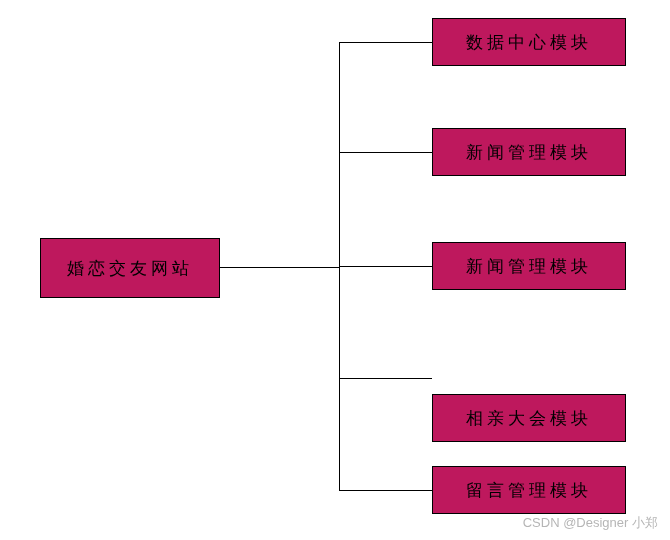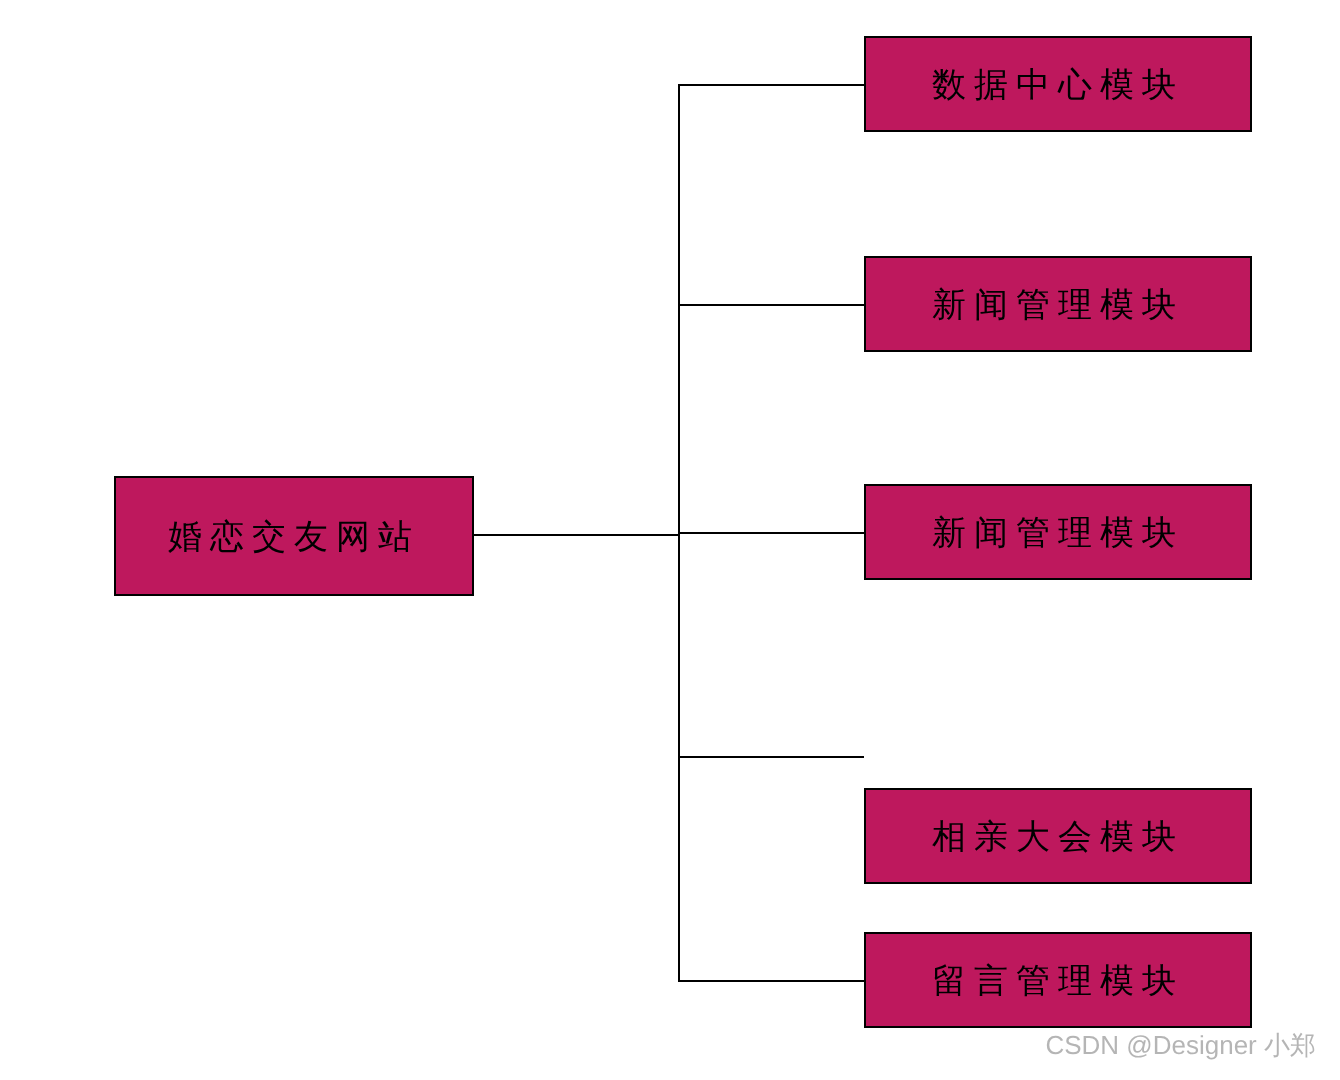--- a/index.html
+++ b/index.html
@@ -28,21 +28,20 @@
       justify-content: center;
       font-size: 17px;
       letter-spacing: 4px;
       padding: 0 4px;
     }
     .root-node {
       left: 40px;
       top: 238px;
       width: 180px;
       height: 60px;
-      margin-left: 17px;
     }
     .child-node {
       left: 432px;
       width: 194px;
       height: 48px;
     }
     .c1 { top: 18px; }
     .c2 { top: 128px; }
     .c3 { top: 242px; }
     .c4 { top: 354px; margin-top: 40px; }

